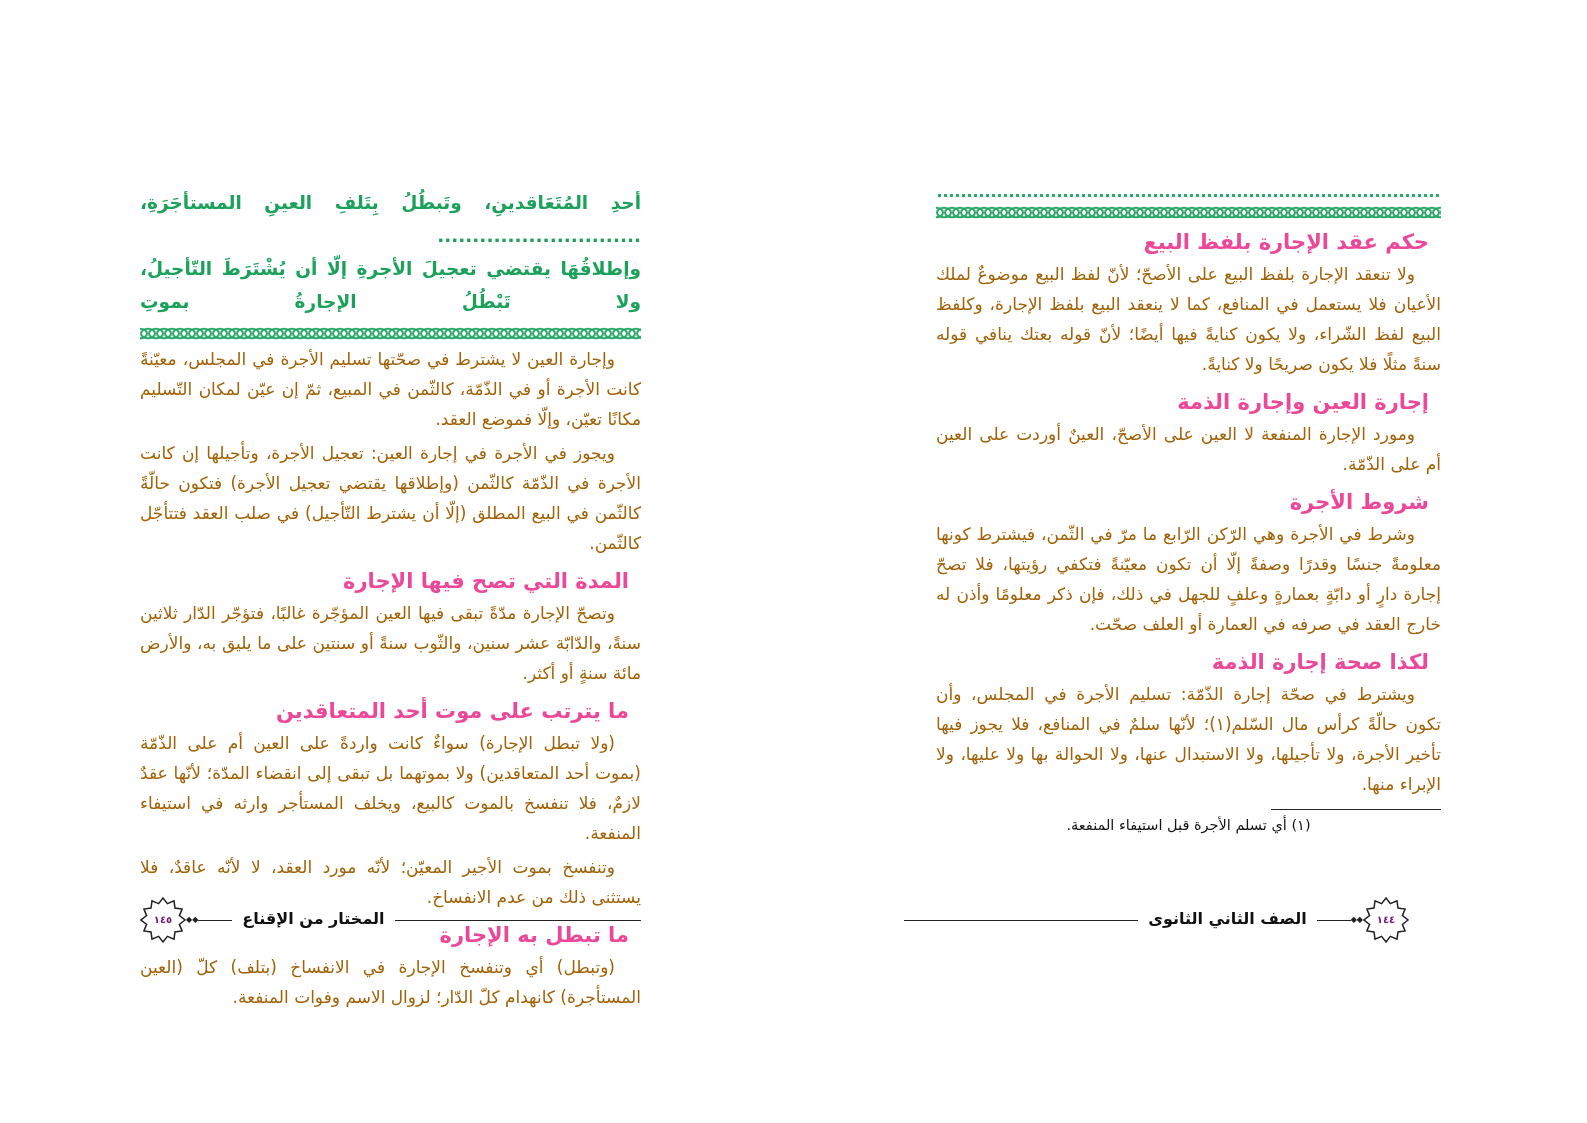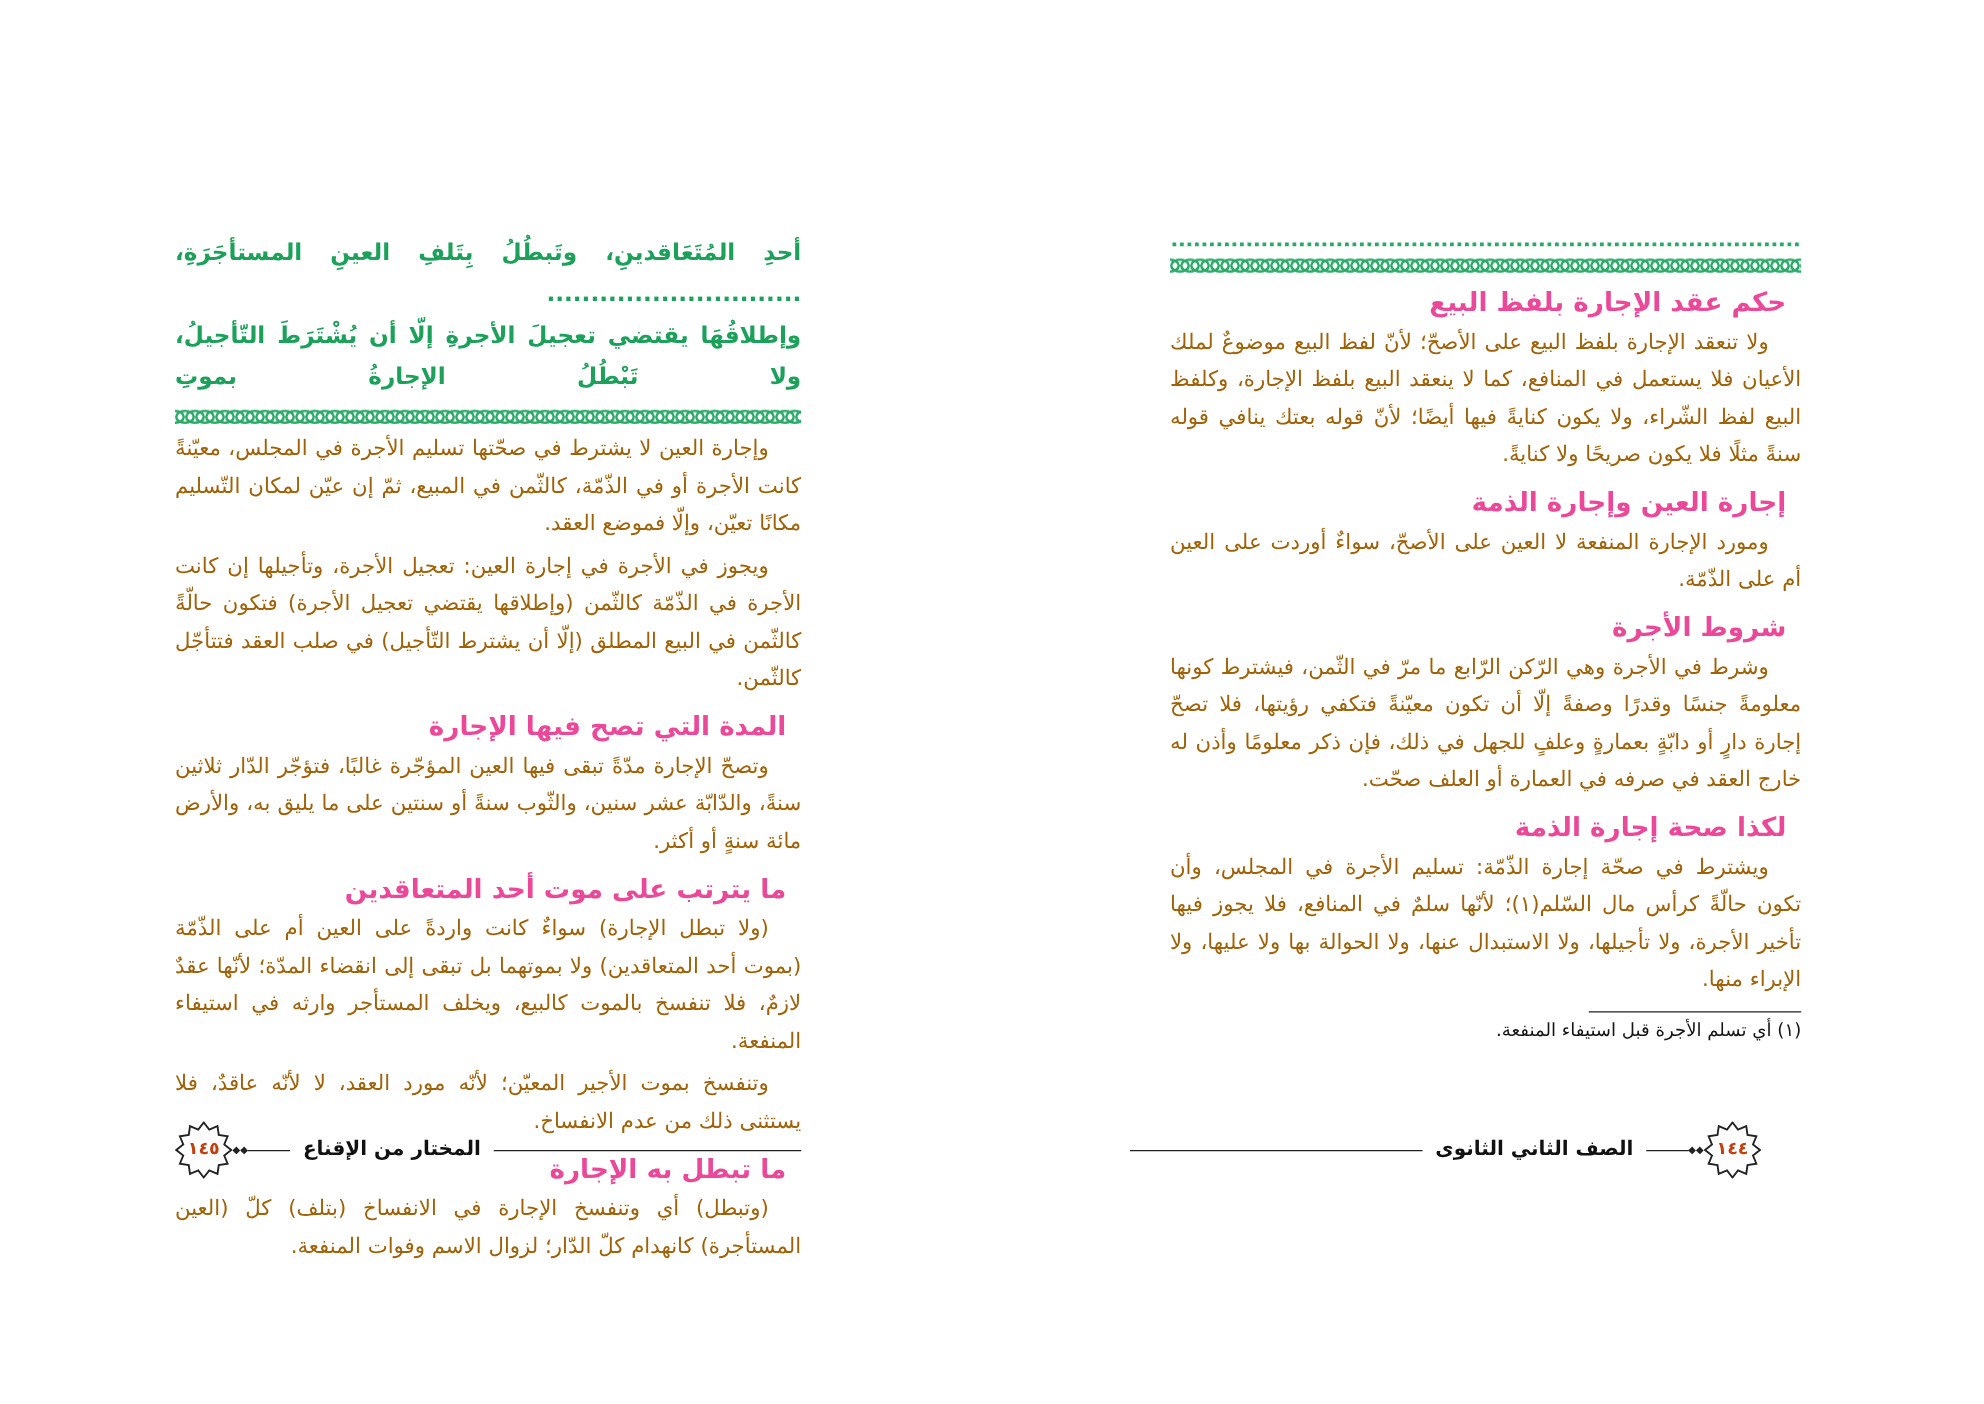--- a/index.html
+++ b/index.html
@@ -34,35 +34,35 @@
   .section-heading{
     color:#ec4899;font-size:21px;font-weight:bold;line-height:26px;
     margin:10px 0 4px;padding-right:12px;text-align:right;
   }
 
   
   .footnote-rule{
     width:170px;border-top:1.6px solid #222;margin:10px 0 4px;
   }
   .footnote-text{
-    color:#141414;font-size:14.5px;line-height:22px;text-align:right;
+    color:#141414;font-size:14.5px;line-height:22px;text-align:center;
   }
 
   
   .page-footer{
     position:absolute;top:896px;height:48px;display:flex;align-items:center;
     direction:ltr;
   }
   #footer-left{left:140px;width:501px;}
   #footer-right{left:904px;width:505px;}
   .starburst{position:relative;width:46px;height:46px;flex:0 0 auto;}
   .starburst svg{position:absolute;inset:0;}
   .pagenum{
     position:absolute;inset:0;display:flex;align-items:center;justify-content:center;
-    font-size:14px;font-weight:bold;color:#c2410c;padding-bottom:2px;
+    font-size:10px;font-weight:bold;color:#701a75;padding-bottom:2px;
   }
   .footer-orn{
     color:#222;font-size:8px;letter-spacing:0px;flex:0 0 auto;
     transform:translateY(-1px);
   }
   .footer-rule{height:0;border-top:1.6px solid #222;flex:0 0 auto;}
   .footer-rule.short{width:34px;}
   .footer-rule.grow{flex:1 1 auto;}
   .footer-title{
     color:#111;font-size:16px;font-weight:bold;direction:rtl;
@@ -114,21 +114,21 @@
 <div class="page-col" id="page-right-col">
   <div class="dots-row"></div>
 
   <svg class="chain-sep" xmlns="http://www.w3.org/2000/svg">
     <rect x="0" y="0" width="100%" height="13" fill="url(#chainpat)"></rect>
   </svg>
 
   <div class="section-heading">حكم عقد الإجارة بلفظ البيع</div>
   <div class="body-para">ولا تنعقد الإجارة بلفظ البيع على الأصحّ؛ لأنّ لفظ البيع موضوعٌ لملك الأعيان فلا يستعمل في المنافع، كما لا ينعقد البيع بلفظ الإجارة، وكلفظ البيع لفظ الشّراء، ولا يكون كنايةً فيها أيضًا؛ لأنّ قوله بعتك ينافي قوله سنةً مثلًا فلا يكون صريحًا ولا كنايةً.</div>
   <div class="section-heading">إجارة العين وإجارة الذمة</div>
-  <div class="body-para">ومورد الإجارة المنفعة لا العين على الأصحّ، سواءٌ أوردت على العين أم على الذّمّة.</div>
+  <div class="body-para">ومورد الإجارة المنفعة لا العين على الأصحّ، العينٌ أوردت على العين أم على الذّمّة.</div>
   <div class="section-heading">شروط الأجرة</div>
   <div class="body-para">وشرط في الأجرة وهي الرّكن الرّابع ما مرّ في الثّمن، فيشترط كونها معلومةً جنسًا وقدرًا وصفةً إلّا أن تكون معيّنةً فتكفي رؤيتها، فلا تصحّ إجارة دارٍ أو دابّةٍ بعمارةٍ وعلفٍ للجهل في ذلك، فإن ذكر معلومًا وأذن له خارج العقد في صرفه في العمارة أو العلف صحّت.</div>
   <div class="section-heading">لكذا صحة إجارة الذمة</div>
   <div class="body-para">ويشترط في صحّة إجارة الذّمّة: تسليم الأجرة في المجلس، وأن تكون حالّةً كرأس مال السّلم(١)؛ لأنّها سلمٌ في المنافع، فلا يجوز فيها تأخير الأجرة، ولا تأجيلها، ولا الاستبدال عنها، ولا الحوالة بها ولا عليها، ولا الإبراء منها.</div>
 
   <div class="footnote-rule"></div>
   <div class="footnote-text">(١) أي تسلم الأجرة قبل استيفاء المنفعة.</div>
 </div>
 
 <div class="page-footer" id="footer-right">

